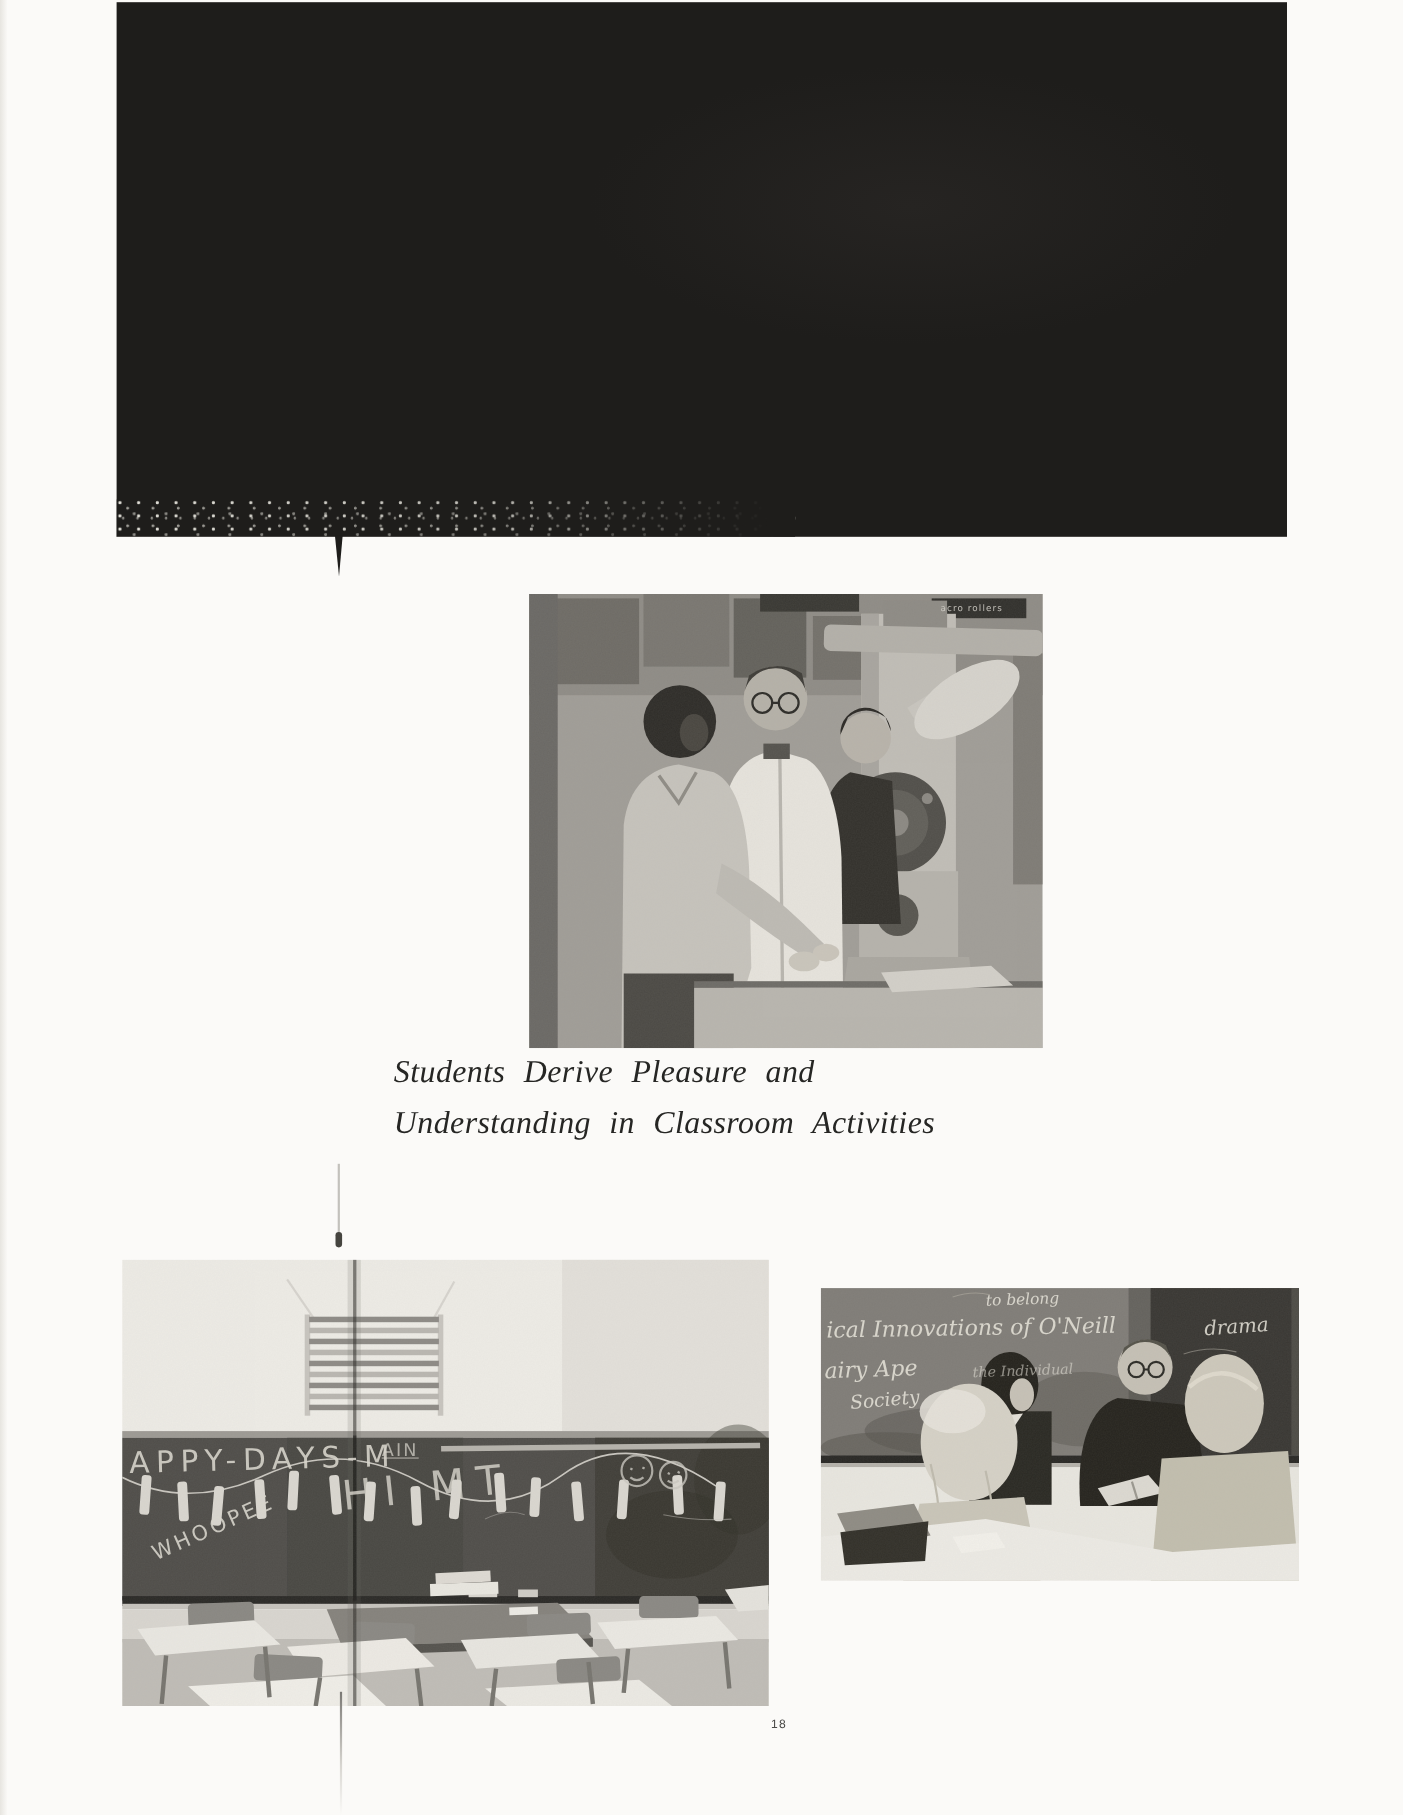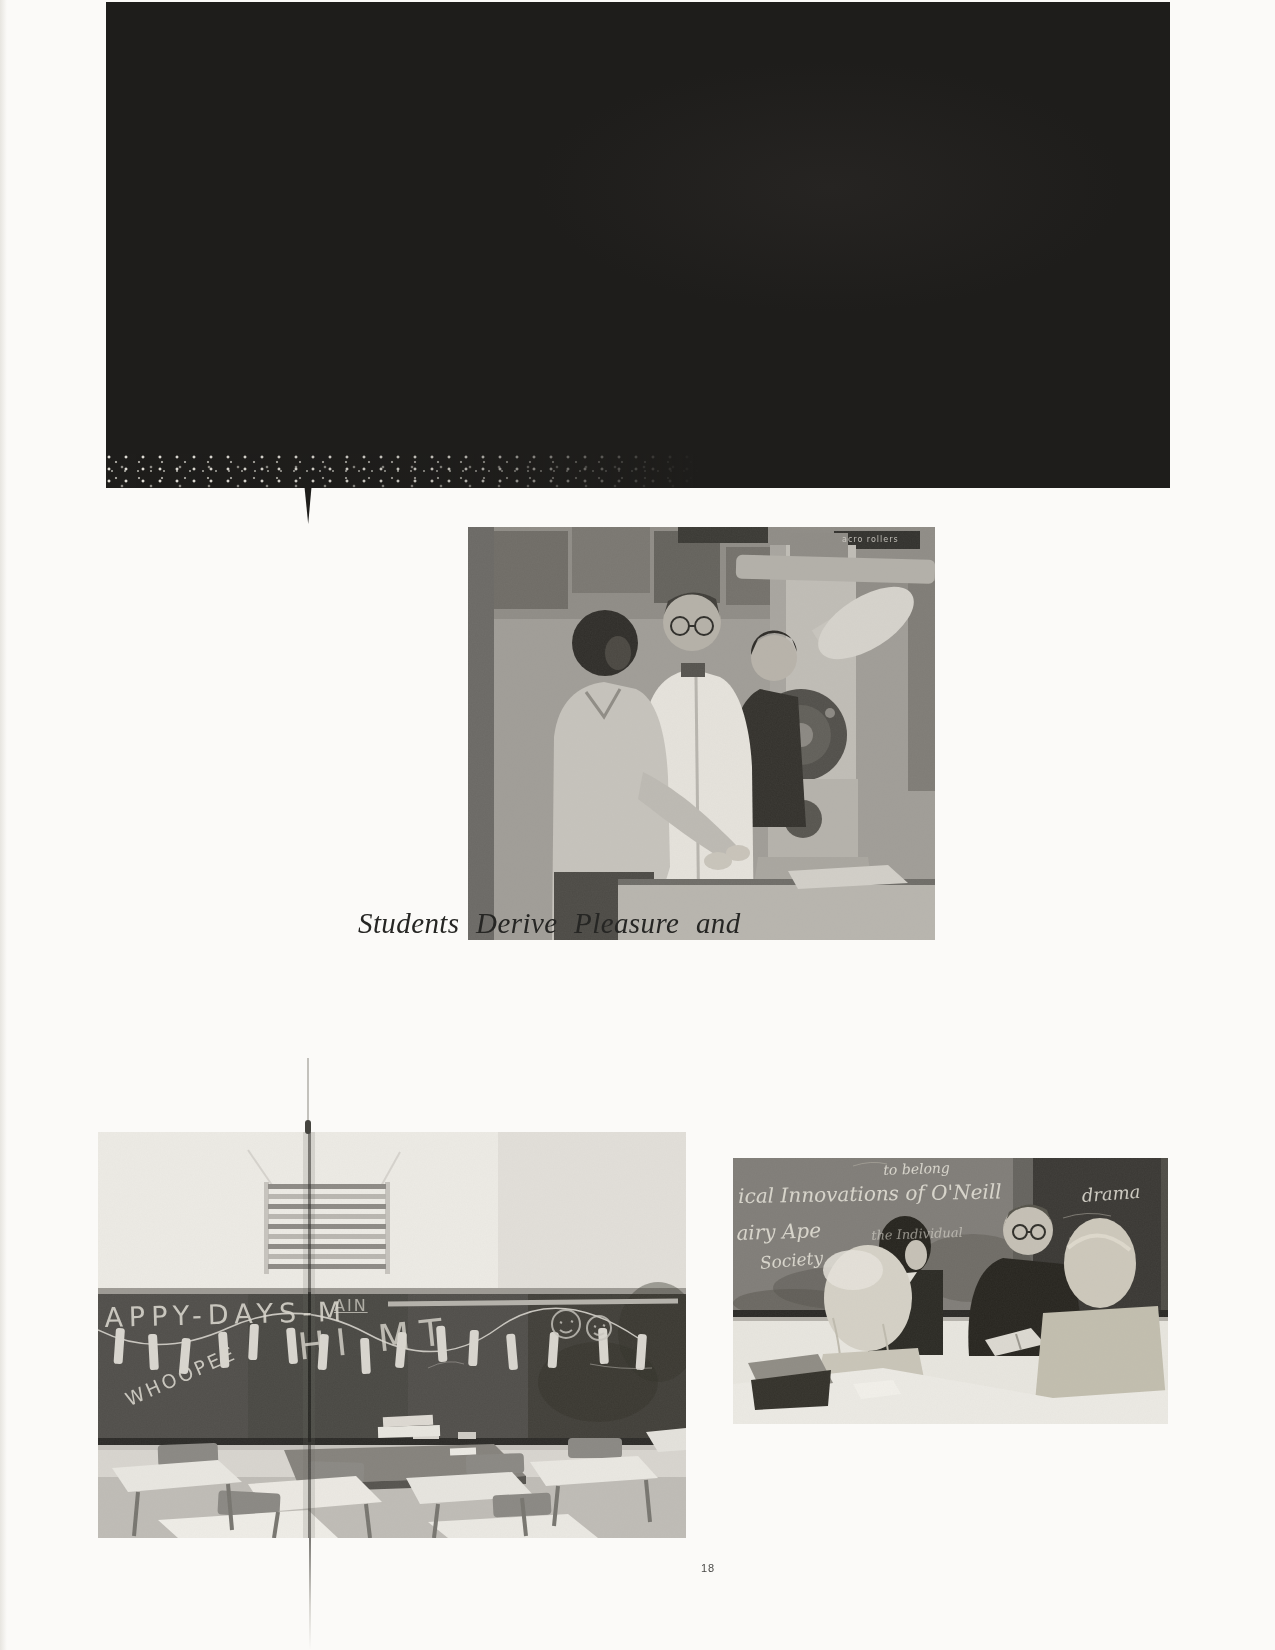--- a/index.html
+++ b/index.html
@@ -16,27 +16,27 @@
     background-image:
       linear-gradient(90deg, rgba(30,29,27,0) 0%, rgba(30,29,27,.2) 55%, #1e1d1b 96%),
       radial-gradient(circle at 3px 3px, rgba(236,234,226,.95) 1.1px, transparent 1.8px),
       radial-gradient(circle at 10px 8px, rgba(205,203,195,.75) 1px, transparent 1.6px),
       radial-gradient(circle at 16px 13px, rgba(236,234,226,.55) 1px, transparent 1.7px),
       radial-gradient(circle at 6px 17px, rgba(220,218,210,.6) .9px, transparent 1.5px);
     background-size:100% 100%, 17px 12px, 23px 16px, 29px 19px, 13px 21px;}
   #drip{left:303px;top:487px;width:10px;height:37px;background:#1e1d1b;
     clip-path:polygon(15% 0, 85% 0, 52% 100%);}
   
-  figure.photo{margin:0;position:absolute;overflow:hidden;}
+  figure.photo{margin:13px;position:absolute;overflow:hidden;}
   figure.photo svg{display:block;width:100%;height:100%;}
   #shop-photo{left:468px;top:527px;width:467px;height:413px;}
   #classroom-photo{left:98px;top:1132px;width:588px;height:406px;}
   #discussion-photo{left:733px;top:1158px;width:435px;height:266px;}
   
-  #caption{left:358px;top:900px;width:560px;color:#262624;font-style:italic;
+  #caption{left:358px;top:952px;width:560px;color:#262624;font-style:italic;
     font-size:29px;line-height:46px;word-spacing:9px;letter-spacing:.4px;}
   
   .chalk{position:absolute;font-family:"DejaVu Sans",sans-serif;color:#d9d6cd;opacity:.88;
     white-space:nowrap;transform-origin:left top;}
   .cursive{position:absolute;font-family:"DejaVu Serif",serif;font-style:italic;color:#e6e3d9;
     opacity:.85;white-space:nowrap;transform-origin:left top;}
   #chalk-happy{left:6px;top:170px;font-size:27px;letter-spacing:6px;transform:rotate(-1.5deg);}
   #chalk-whoopee{left:24px;top:258px;font-size:19px;letter-spacing:3px;transform:rotate(-24deg);}
   #chalk-himt{left:198px;top:194px;font-size:37px;letter-spacing:10px;transform:rotate(-6deg);opacity:.8;}
   #chalk-gain{left:236px;top:164px;font-size:16px;letter-spacing:2px;text-decoration:underline;opacity:.7;}
@@ -134,20 +134,21 @@
         <polygon points="320,344 420,338 440,356 330,362" fill="#d2cfc8"></polygon>
         <ellipse cx="250" cy="334" rx="14" ry="9" fill="#c9c5bb"></ellipse>
       </g>
       <rect x="0" y="0" width="467" height="413" filter="url(#g1)" opacity="0.14"></rect>
     </svg>
     <span id="shop-sign">acro rollers</span>
   </figure>
 
   <div id="caption" class="abs">
     <div>Students Derive Pleasure and</div>
+    <div>Understanding in Classroom Activities</div>
   </div>
 
   <figure class="photo" id="classroom-photo">
     <svg viewBox="0 0 588 406">
       <defs>
         <filter id="g2">
             <feTurbulence type="fractalNoise" baseFrequency="0.85" numOctaves="2" stitchTiles="stitch"></feTurbulence>
           <feColorMatrix type="matrix" values="0 0 0 0 0.45 0 0 0 0 0.44 0 0 0 0 0.42 0 0 0 0.6 0"></feColorMatrix>
           </filter>
       </defs>

